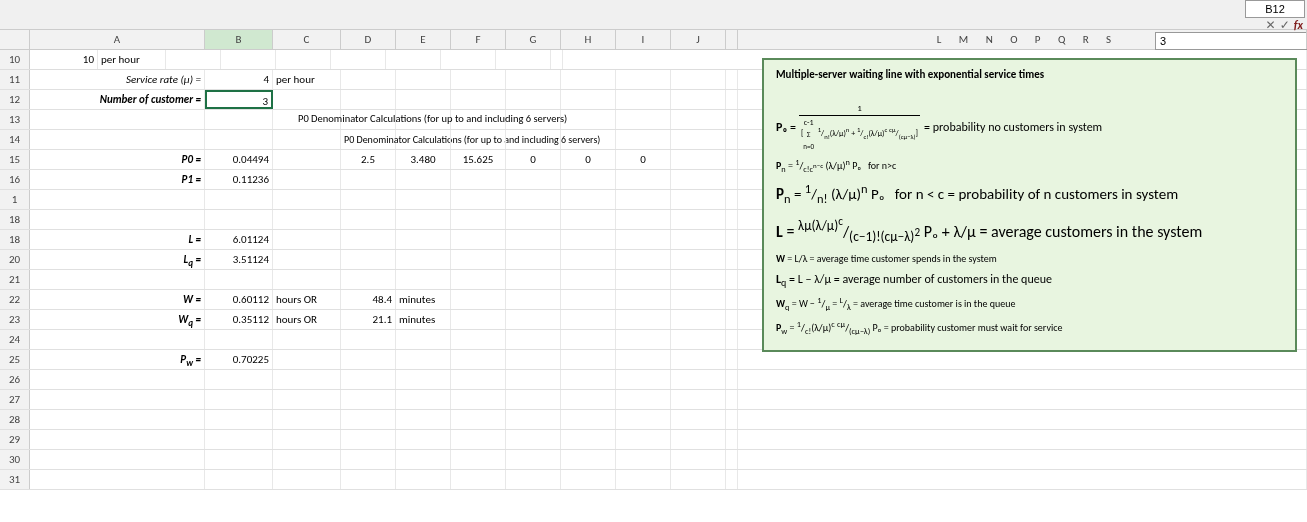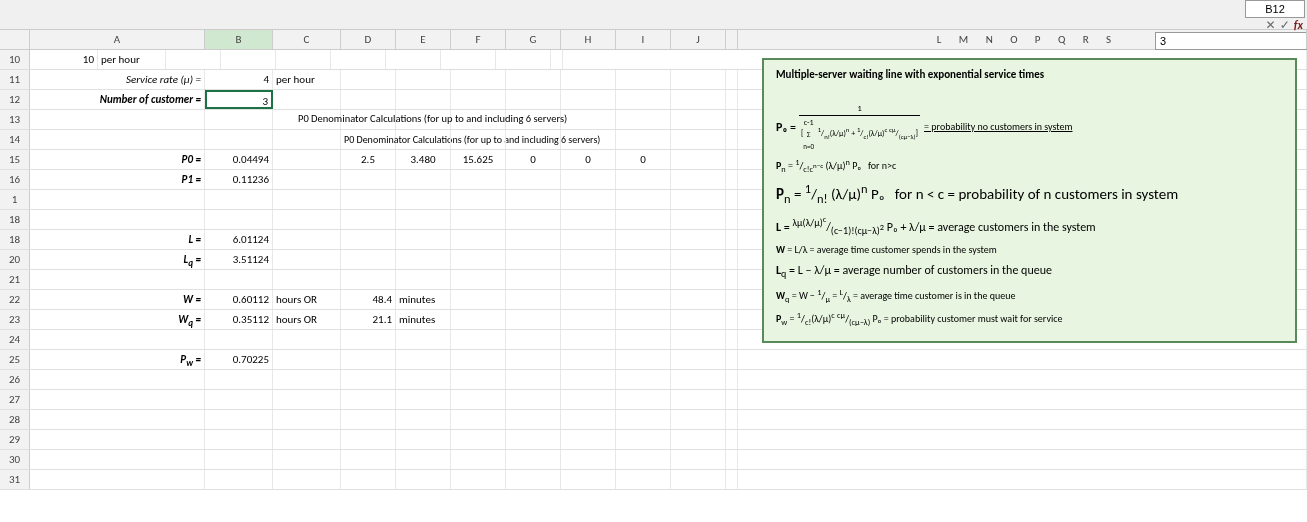--- a/index.html
+++ b/index.html
@@ -558,34 +558,34 @@
                   </span>
                   &nbsp;<sup>1</sup>/<sub>n!</sub>(λ/μ)<sup>n</sup> +
                   <sup>1</sup>/<sub>c!</sub>(λ/μ)<sup>c</sup>
                   <sup>cμ</sup>/<sub>(cμ−λ)</sub>]
                 </span>
               </td>
                     </tr>
             </tbody>
                 </table>
           </td>
-          <td style="padding-left:4px; font-size:10px; vertical-align:middle;text-decoration:underline;">= probability no customers in system</td>
+          <td style="padding-left:4px; font-size:12px; vertical-align:middle;">= probability no customers in system</td>
         </tr>
       </tbody></table>
     </div>
 
     <div class="formula-line" style="font-size:10px;">
       <strong>P</strong><sub>n</sub> = <sup>1</sup>/<sub>c!c<sup>n−c</sup></sub> (λ/μ)<sup>n</sup> P₀ &nbsp; for n&gt;c
     </div>
 
     <div class="formula-line" style="font-size:15px;">
       <strong>P</strong><sub>n</sub> = <sup>1</sup>/<sub>n!</sub> (λ/μ)<sup>n</sup> P₀ &nbsp; for n &lt; c = probability of n customers in system
     </div>
 
-    <div class="formula-line" style="font-size:12px;">
+    <div class="formula-line" style="font-size:16px;">
       <strong>L</strong> = <sup>λμ(λ/μ)<sup>c</sup></sup>/<sub>(c−1)!(cμ−λ)<sup>2</sup></sub> P₀ + λ/μ = average customers in the system
     </div>
 
     <div class="formula-line" style="font-size:10px;">
       <strong>W</strong> = L/λ = average time customer spends in the system
     </div>
 
     <div class="formula-line" style="font-size:12px;">
       <strong>L</strong><sub>q</sub> = L − λ/μ = average number of customers in the queue
     </div>

